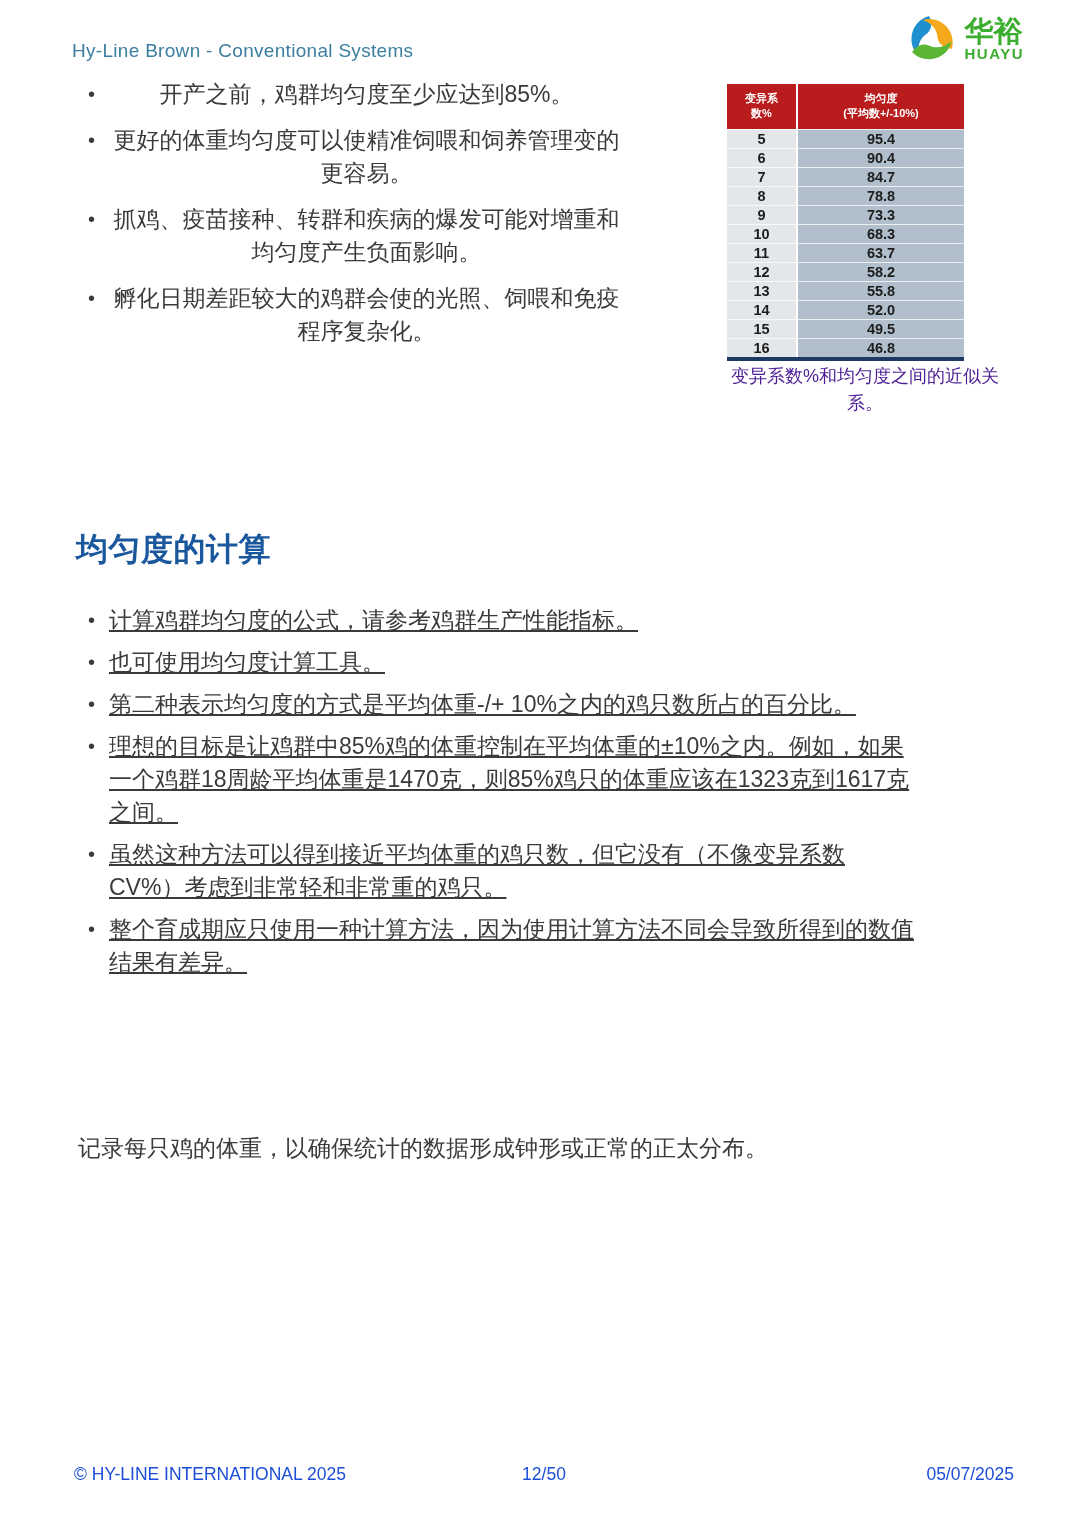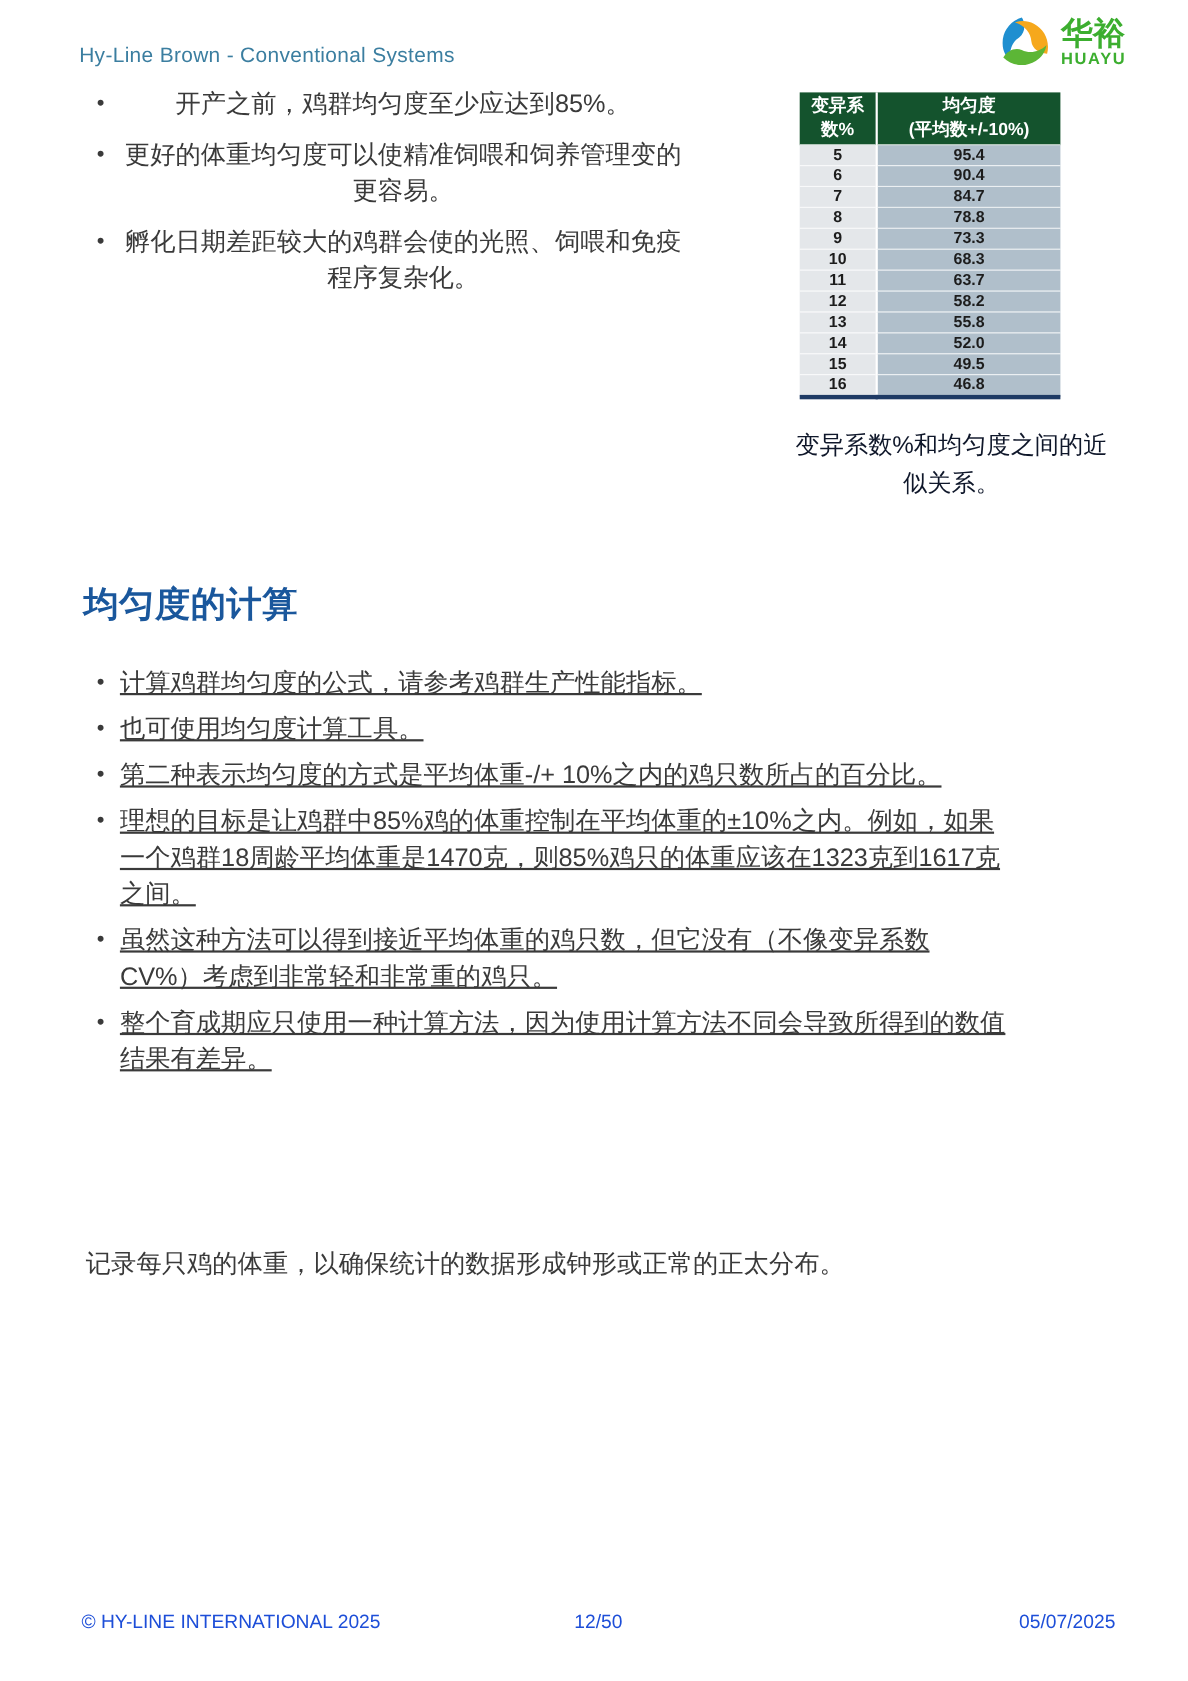--- a/index.html
+++ b/index.html
@@ -69,23 +69,23 @@
 
   
   .figure { position: absolute; left: 727px; top: 84px; width: 237px; }
   table.cv-table {
     width: 237px;
     border-collapse: collapse;
     border-bottom: 4px solid #1e3a64;
     table-layout: fixed;
   }
   table.cv-table th {
-    background: #14532d;
+    background: #b91c1c;
     color: #ffffff;
-    font-size: 16px;
+    font-size: 11px;
     font-weight: bold;
     line-height: 1.35;
     text-align: center;
     vertical-align: middle;
     height: 45px;
     padding: 2px 1px;
   }
   table.cv-table th:first-child,
   table.cv-table td:first-child { width: 70px; border-right: 2px solid #ffffff; }
   table.cv-table td {
@@ -95,26 +95,26 @@
     text-align: center;
     height: 18px;
     line-height: 18px;
     border-top: 1px solid rgba(255,255,255,0.75);
   }
   table.cv-table td:first-child { background: #e4e7ea; }
   table.cv-table td:last-child  { background: #b0bfcb; }
   .figure-caption {
     position: relative;
     margin-left: -12px;
-    margin-top: 25px;
+    margin-top: 2px;
     width: 300px;
     text-align: center;
-    font-size: 22px;
+    font-size: 18px;
     line-height: 1.55;
-    color: #0f172a;
+    color: #4c1d95;
   }
 
   
   h2.section-heading {
     position: absolute;
     left: 76px;
     font-size: 32px;
     font-weight: bold;
     color: #1a579c;
     letter-spacing: 0.5px;
@@ -160,20 +160,21 @@
     </svg>
     <div class="logo-text">
       <div class="logo-text-cn">华裕</div>
       <div class="logo-text-en">HUAYU</div>
     </div>
   </div>
 
   <ul class="bullets s1" id="list-s1">
       <li>开产之前，鸡群均匀度至少应达到85%。</li>
       <li>更好的体重均匀度可以使精准饲喂和饲养管理变的更容易。</li>
+      <li>抓鸡、疫苗接种、转群和疾病的爆发可能对增重和均匀度产生负面影响。</li>
       <li>孵化日期差距较大的鸡群会使的光照、饲喂和免疫程序复杂化。</li>
     </ul>
 
   <aside class="figure">
     <table class="cv-table">
       <thead>
         <tr>
           <th>
             <span>变异系</span><br>
             <span>数%</span>

